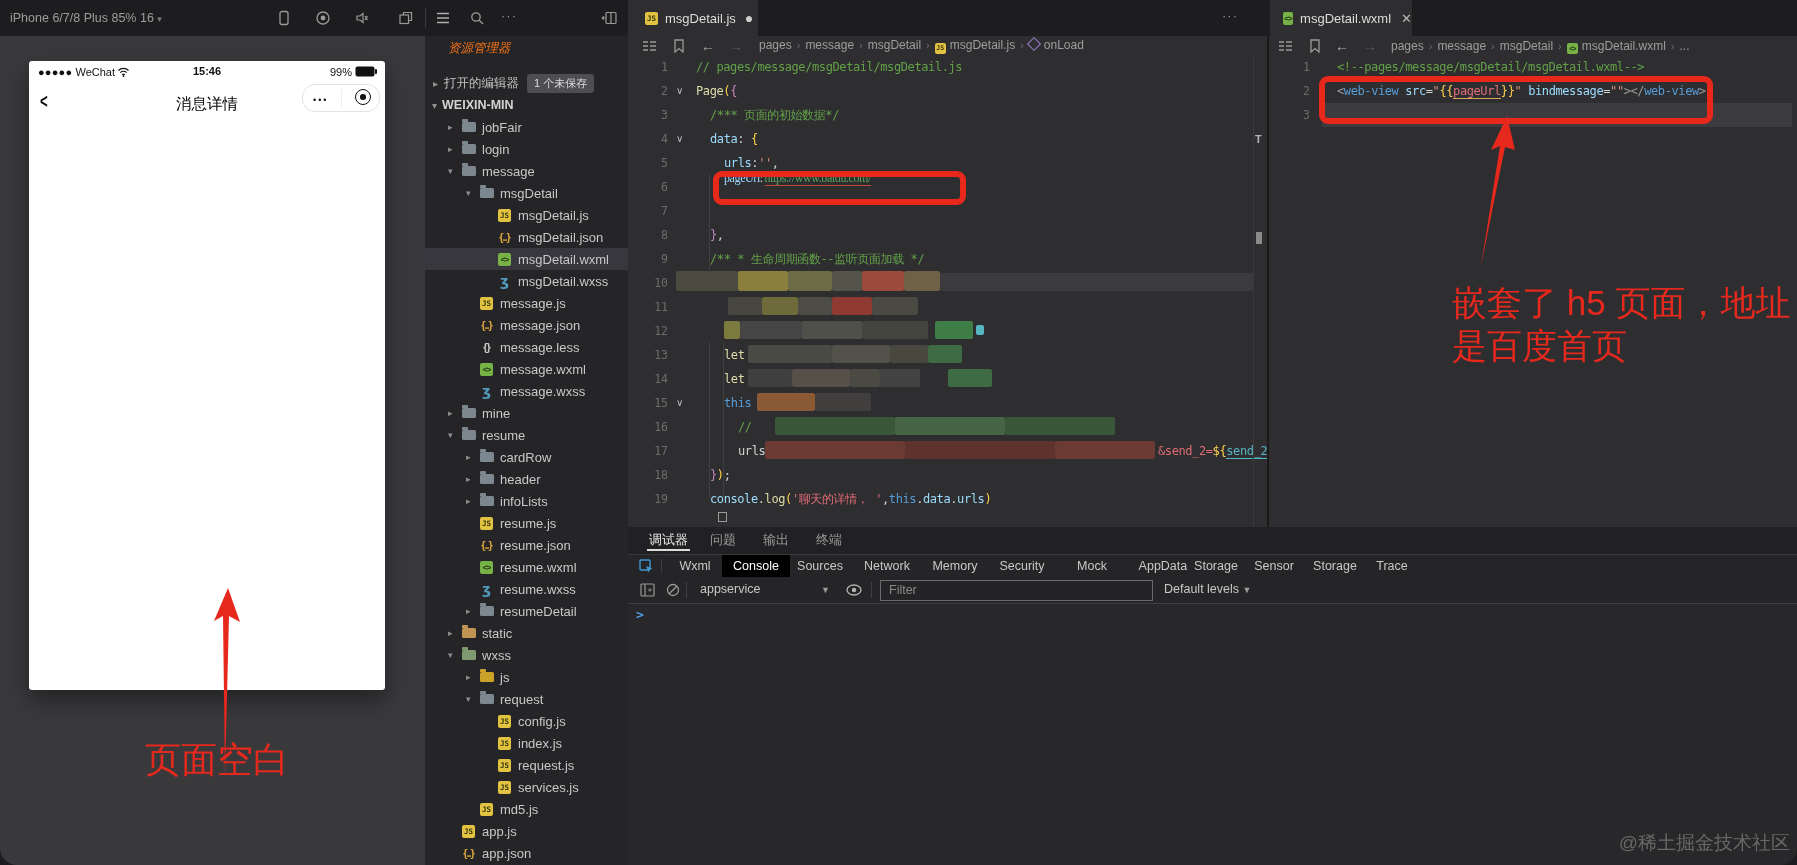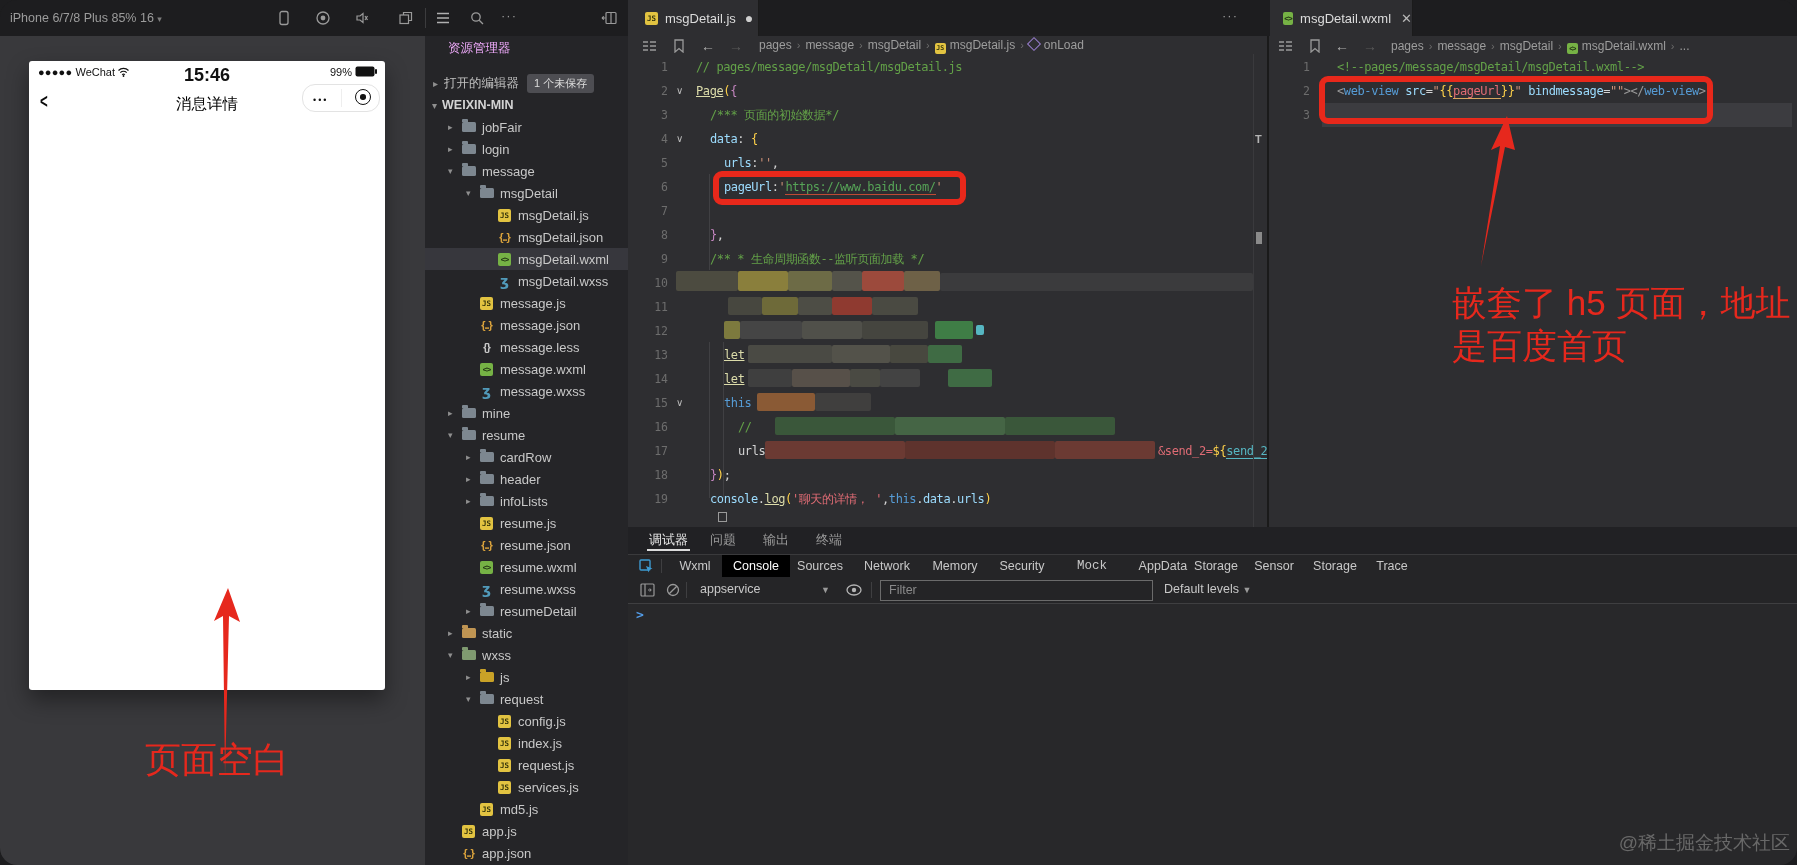--- a/index.html
+++ b/index.html
@@ -5,34 +5,34 @@
   html,body{margin:0;padding:0;background:#1d1d1f;}
   #stage{position:relative;width:1797px;height:865px;overflow:hidden;background:#1d1d1f;font-family:"Liberation Sans",sans-serif;border-radius:17px;}
   .abs{position:absolute;}
   
   #topbar{left:0;top:0;width:1797px;height:36px;background:#1d1d1f;}
   .devlabel{color:#9c9c9c;font-size:12.5px;line-height:36px;white-space:nowrap;}
   
   #simarea{left:0;top:36px;width:425px;height:829px;background:#39393c;}
   #phone{left:29px;top:25px;width:356px;height:629px;background:#ffffff;border-radius:3px;box-shadow:0 10px 22px rgba(0,0,0,0.4);}
   .sb-left{left:9px;top:5px;font-size:11px;color:#111;letter-spacing:0.2px;}
-  .sb-time{left:0;top:4px;width:100%;text-align:center;font-size:18px;color:#111;font-weight:bold;}
+  .sb-time{left:0;top:4px;width:100%;text-align:center;font-size:11px;color:#111;font-weight:bold;}
   .sb-right{right:8px;top:5px;font-size:11px;color:#111;}
   .navbar{left:0;top:23px;width:100%;height:40px;}
   .back{left:9px;top:6px;font-size:20px;color:#0a0a0a;font-weight:bold;transform:scaleX(0.66);}
   .navtitle{left:0;top:10px;width:100%;text-align:center;font-size:15.5px;color:#000;}
   .capsule{right:5px;top:0px;width:76px;height:26px;border:1px solid #e3e3e3;border-radius:13px;background:#fff;}
   .cap-dots{left:10px;top:10px;letter-spacing:2px;font-size:9px;color:#111;}
   .cap-div{left:38px;top:4px;width:1px;height:18px;background:#eee;}
   .cap-circle{right:8px;top:4px;width:14px;height:14px;border:1.8px solid #111;border-radius:50%;}
   .cap-dot{left:4.2px;top:4.2px;width:5.6px;height:5.6px;background:#111;border-radius:50%;}
   .annot{color:#e6281d;white-space:nowrap;}
   
   #sidebar{left:425px;top:36px;width:203px;height:829px;background:#252528;}
-  .sb-title{left:23px;top:4px;font-size:12.5px;color:#f0abfc;}
+  .sb-title{left:23px;top:4px;font-size:12.5px;color:#f97316;font-style:italic;}
   .sec-arrow{color:#8f8f8f;font-size:10px;}
   .badge{background:#4d4d52;color:#dedede;font-size:11px;border-radius:3px;padding:2px 7px;}
   .tree-row{position:absolute;left:0;width:203px;height:22px;display:flex;align-items:center;color:#c8c8c8;font-size:13px;white-space:nowrap;}
   .tree-row.selected{background:#37373d;}
   .tr-arrow{width:13px;font-size:9px;color:#8f8f8f;flex:none;}
   .tr-icon{width:15px;height:15px;margin-right:6px;flex:none;display:flex;align-items:center;justify-content:center;}
   .folder{width:14px;height:10px;border-radius:1.5px;position:relative;}
   .folder:before{content:"";position:absolute;left:0;top:-3px;width:6px;height:3px;border-radius:1px 1px 0 0;background:inherit;}
   .fi-js{width:13px;height:13px;border-radius:2px;background:#e2c341;color:#33330a;font-size:7.5px;font-weight:bold;display:flex;align-items:center;justify-content:center;font-family:"DejaVu Sans Mono",monospace;}
   .fi-json{color:#dba33c;font-weight:bold;font-size:11px;letter-spacing:-1px;}
@@ -42,21 +42,21 @@
   
   .editor{top:36px;background:#2e2e31;}
   #ed1{left:628px;width:639px;height:491px;}
   #ed2{left:1269px;width:528px;height:491px;}
   .crumbbar{position:absolute;left:0;top:0;width:100%;height:20px;display:flex;align-items:center;color:#9d9d9d;font-size:12px;}
   .crumb-sep{color:#6d6d6d;margin:0 5px;font-size:11px;}
   .codeline{position:absolute;height:24px;line-height:24px;font-family:"DejaVu Sans Mono",monospace;font-size:12px;letter-spacing:-0.4px;white-space:pre;}
   .lnum{position:absolute;height:24px;line-height:24px;font-family:"DejaVu Sans Mono",monospace;font-size:11.5px;color:#6d6d6d;text-align:right;}
   .foldarrow{position:absolute;color:#b9b9b9;font-size:10px;height:24px;line-height:24px;}
   .tk-cm{color:#63a148;}
-  .tk-y{color:#dcdcaa;text-decoration:underline;}
+  .tk-y{color:#dcdcaa;}
   .tk-b{color:#569cd6;}
   .tk-lb{color:#9cdcfe;}
   .tk-o{color:#ce9178;}
   .tk-r{color:#e06c75;}
   .tk-g{color:#ffd24a;}
   .tk-p{color:#c586c0;}
   .tk-w{color:#d4d4d4;}
   .tk-gr{color:#9a9a9a;}
   .tk-u{color:#56a457;border-bottom:1px solid #bd4a35;}
   .tk-tl{color:#56b6c2;border-bottom:1px solid #56b6c2;}
@@ -427,21 +427,21 @@
         <div class="foldarrow" style="left: 48px; top: 43px;">∨</div>
         <div class="codeline" style="left: 68px; top: 43px;"><span class="tk-y">Page</span><span class="tk-g">(</span><span class="tk-p">{</span></div>
         <div class="lnum" style="left: 0px; top: 67px; width: 40px;">3</div>
         <div class="codeline" style="left: 82px; top: 67px;"><span class="tk-cm">/*** 页面的初始数据*/</span></div>
         <div class="lnum" style="left: 0px; top: 91px; width: 40px;">4</div>
         <div class="foldarrow" style="left: 48px; top: 91px;">∨</div>
         <div class="codeline" style="left: 82px; top: 91px;"><span class="tk-lb">data</span><span class="tk-w">: </span><span class="tk-g">{</span></div>
         <div class="lnum" style="left: 0px; top: 115px; width: 40px;">5</div>
         <div class="codeline" style="left: 96px; top: 115px;"><span class="tk-lb">urls</span><span class="tk-w">:</span><span class="tk-o">''</span><span class="tk-w">,</span></div>
         <div class="lnum" style="left: 0px; top: 139px; width: 40px;">6</div>
-        <div class="codeline" style="left: 96px; top: 139px;"><span class="tk-lb">pageUrl</span><span class="tk-w">:</span><span class="tk-o">'</span><span class="tk-u">https://www.baidu.com/</span><span class="tk-o">'</span></div>
+        <div class="codeline" style="left: 96px; top: 130px; font-family: Liberation Serif, serif;"><span class="tk-lb">pageUrl</span><span class="tk-w">:</span><span class="tk-o">'</span><span class="tk-u">https://www.baidu.com/</span><span class="tk-o">'</span></div>
         <div class="lnum" style="left: 0px; top: 163px; width: 40px;">7</div>
         <div class="codeline" style="left: 68px; top: 163px;"></div>
         <div class="lnum" style="left: 0px; top: 187px; width: 40px;">8</div>
         <div class="codeline" style="left: 82px; top: 187px;"><span class="tk-p">}</span><span class="tk-w">,</span></div>
         <div class="lnum" style="left: 0px; top: 211px; width: 40px;">9</div>
         <div class="codeline" style="left: 82px; top: 211px;"><span class="tk-cm">/** * 生命周期函数--监听页面加载 */</span></div>
         <div class="lnum" style="left: 0px; top: 235px; width: 40px;">10</div>
         <div class="codeline" style="left: 68px; top: 235px;"></div>
         <div class="lnum" style="left: 0px; top: 259px; width: 40px;">11</div>
         <div class="codeline" style="left: 68px; top: 259px;"></div>
@@ -556,21 +556,21 @@
           <path d="M7 7 L13.5 9.5 L10.5 10.5 L9.5 13.5 Z" fill="#3d9ad1"></path>
         </svg>
       <div class="vsep" style="left:33px;top:4px;height:14px;"></div>
       <div id="dtabs"></div>
     <div class="dtab" style="left: 44px; width: 46px;">Wxml</div>
         <div class="dtab" style="left: 93.75px; width: 68.5px; background: rgb(0, 0, 0); color: rgb(255, 255, 255);">Console</div>
         <div class="dtab" style="left: 157.75px; width: 68.5px;">Sources</div>
         <div class="dtab" style="left: 224.75px; width: 68.5px;">Network</div>
         <div class="dtab" style="left: 296.5px; width: 61px;">Memory</div>
         <div class="dtab" style="left: 356px; width: 76px;">Security</div>
-        <div class="dtab" style="left: 441px; width: 46px; font-family: Liberation Mono, monospace;">Mock</div>
+        <div class="dtab" style="left: 441px; width: 46px;">Mock</div>
         <div class="dtab" style="left: 490.75px; width: 68.5px; text-align: right;">AppData</div>
         <div class="dtab" style="left: 557.5px; width: 61px;">Storage</div>
         <div class="dtab" style="left: 615.5px; width: 61px;">Sensor</div>
         <div class="dtab" style="left: 672.75px; width: 68.5px;">Storage</div>
         <div class="dtab" style="left: 737.25px; width: 53.5px;">Trace</div>
       </div>
     <div class="prow3">
       <svg class="abs" style="left:12px;top:6px;" width="15" height="14" viewBox="0 0 15 14">
           <rect x="1" y="1" width="13" height="12" rx="1" fill="none" stroke="#9a9a9a" stroke-width="1.2"></rect>
           <path d="M5 1 V13" stroke="#9a9a9a" stroke-width="1.2"></path>

